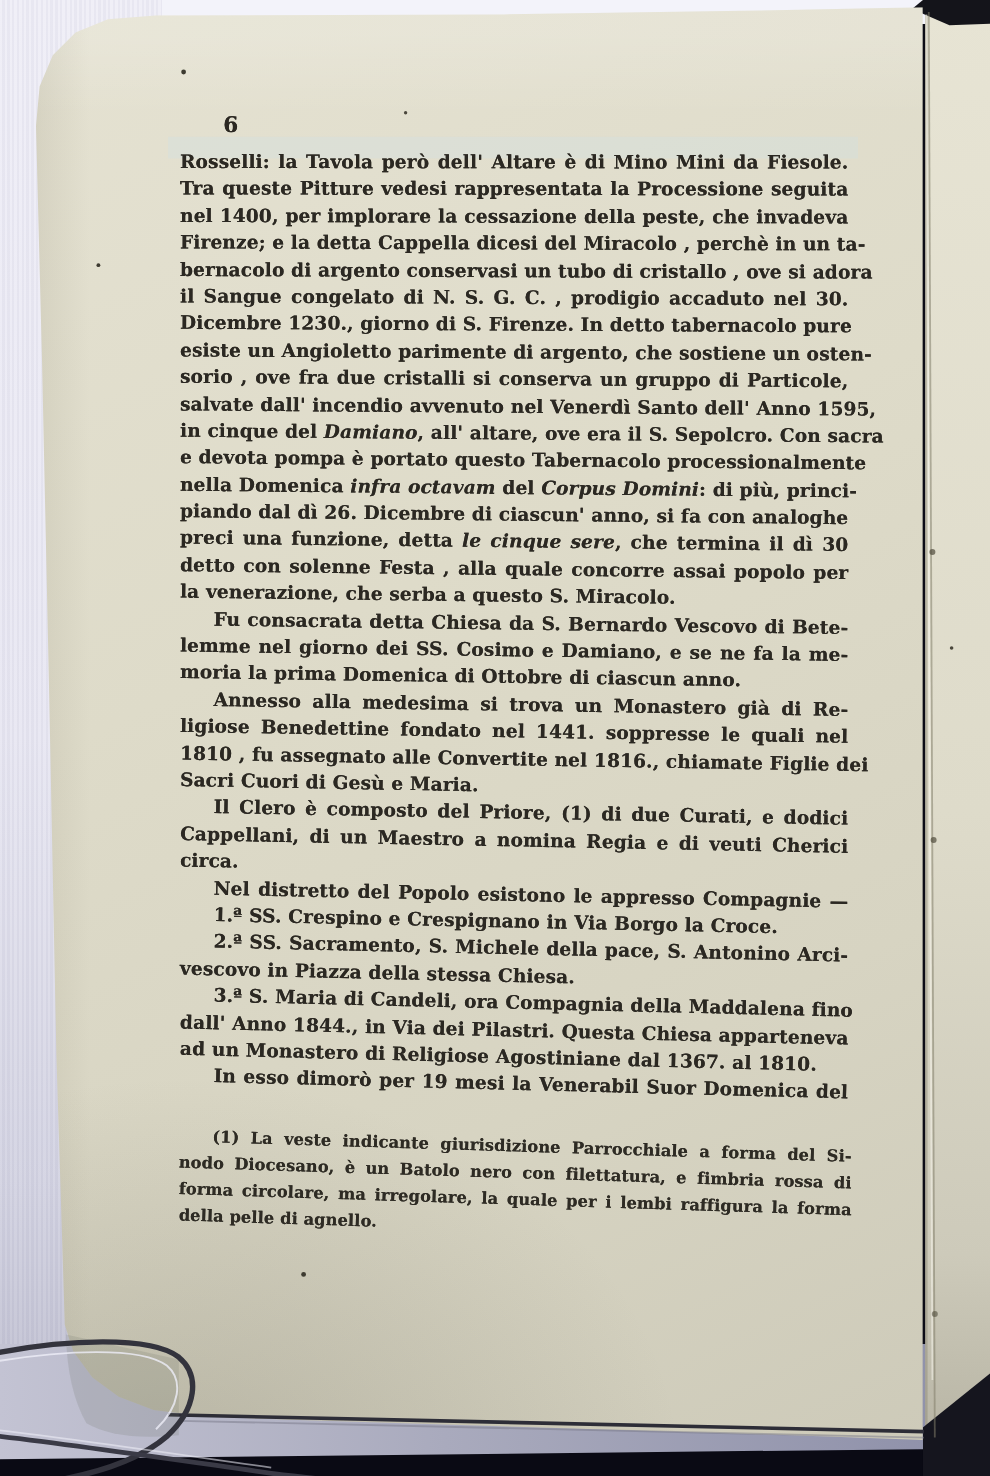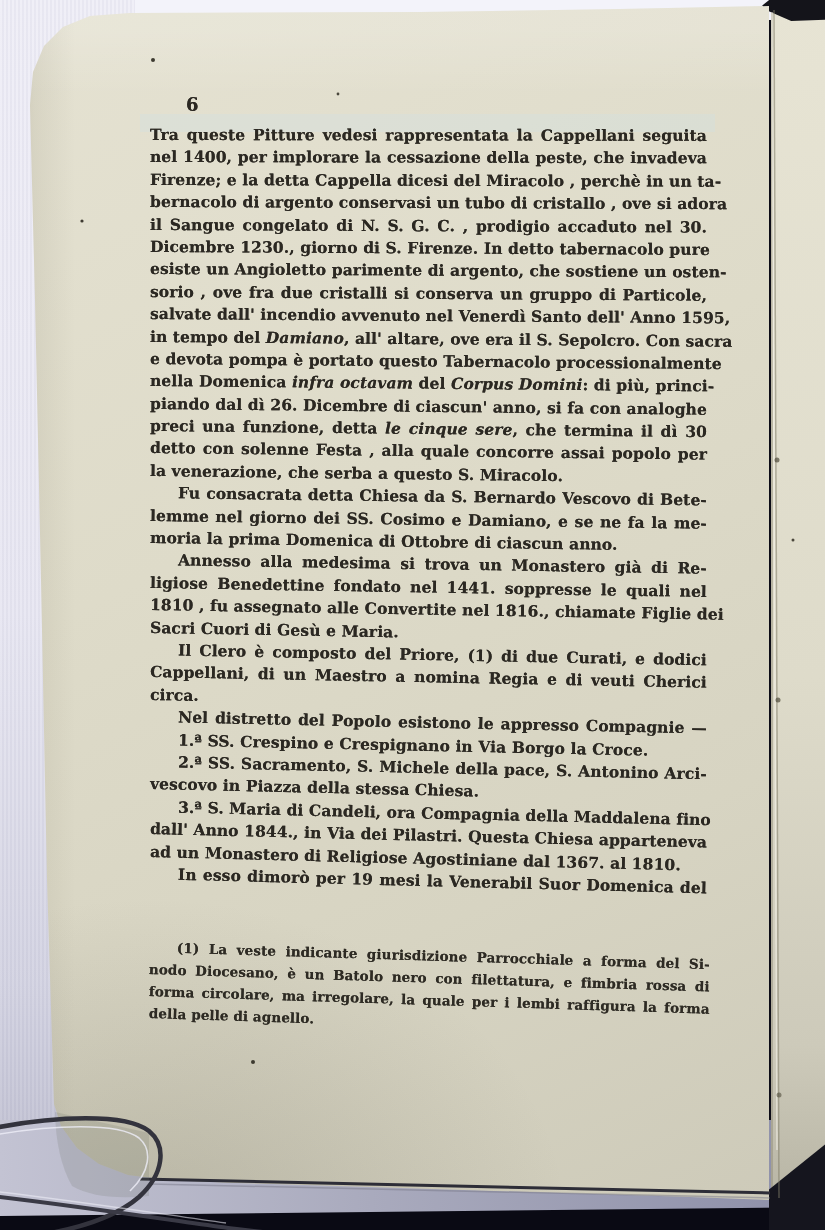--- a/index.html
+++ b/index.html
@@ -83,30 +83,31 @@
   <div class="bg-bottom"></div>
   <div class="bg-bottom-dark"></div>
   <div class="right-strip"></div>
   <div class="wedge-top-right"></div>
   <div class="wedge-bottom-right"></div>
 
   <div class="page">
     <div class="scan-band"></div>
     <div class="pagenum">6</div>
     <div class="body-text">
-        <div class="tline" style="transform: rotate(0.092deg);"><span>Tra queste Pitture vedesi rappresentata la Cappellani seguita</span></div>
+        <div class="tline" style="transform: rotate(0.05deg);"><span>Rosselli: la Tavola però dell' Altare è di Mino Mini da Fiesole.</span></div>
+        <div class="tline" style="transform: rotate(0.092deg);"><span>Tra queste Pitture vedesi rappresentata la Processione seguita</span></div>
         <div class="tline" style="transform: rotate(0.134deg);"><span>nel 1400, per implorare la cessazione della peste, che invadeva</span></div>
         <div class="tline" style="transform: rotate(0.176deg);"><span>Firenze; e la detta Cappella dicesi del Miracolo , perchè in un ta-</span></div>
         <div class="tline" style="transform: rotate(0.218deg);"><span>bernacolo di argento conservasi un tubo di cristallo , ove si adora</span></div>
         <div class="tline" style="transform: rotate(0.26deg);"><span>il Sangue congelato di N. S. G. C. , prodigio accaduto nel 30.</span></div>
         <div class="tline" style="transform: rotate(0.302deg);"><span>Dicembre 1230., giorno di S. Firenze. In detto tabernacolo pure</span></div>
         <div class="tline" style="transform: rotate(0.344deg);"><span>esiste un Angioletto parimente di argento, che sostiene un osten-</span></div>
         <div class="tline" style="transform: rotate(0.386deg);"><span>sorio , ove fra due cristalli si conserva un gruppo di Particole,</span></div>
         <div class="tline" style="transform: rotate(0.428deg);"><span>salvate dall' incendio avvenuto nel Venerdì Santo dell' Anno 1595,</span></div>
-        <div class="tline" style="transform: rotate(0.47deg);"><span>in tempo del </span><span class="it">Damiano</span><span>, all' altare, ove era il S. Sepolcro. Con sacra</span></div>
+        <div class="tline" style="transform: rotate(0.47deg);"><span>in cinque del </span><span class="it">Damiano</span><span>, all' altare, ove era il S. Sepolcro. Con sacra</span></div>
         <div class="tline" style="transform: rotate(0.512deg);"><span>e devota pompa è portato questo Tabernacolo processionalmente</span></div>
         <div class="tline" style="transform: rotate(0.554deg);"><span>nella Domenica </span><span class="it">infra octavam</span><span> del </span><span class="it">Corpus Domini</span><span>: di più, princi-</span></div>
         <div class="tline" style="transform: rotate(0.596deg);"><span>piando dal dì 26. Dicembre di ciascun' anno, si fa con analoghe</span></div>
         <div class="tline" style="transform: rotate(0.638deg);"><span>preci una funzione, detta </span><span class="it">le cinque sere</span><span>, che termina il dì 30</span></div>
         <div class="tline" style="transform: rotate(0.68deg);"><span>detto con solenne Festa , alla quale concorre assai popolo per</span></div>
         <div class="tline short" style="transform: rotate(0.722deg);"><span>la venerazione, che serba a questo S. Miracolo.</span></div>
         <div class="tline ind" style="transform: rotate(0.764deg);"><span>Fu consacrata detta Chiesa da S. Bernardo Vescovo di Bete-</span></div>
         <div class="tline" style="transform: rotate(0.806deg);"><span>lemme nel giorno dei SS. Cosimo e Damiano, e se ne fa la me-</span></div>
         <div class="tline short" style="transform: rotate(0.848deg);"><span>moria la prima Domenica di Ottobre di ciascun anno.</span></div>
         <div class="tline ind" style="transform: rotate(0.89deg);"><span>Annesso alla medesima si trova un Monastero già di Re-</span></div>

